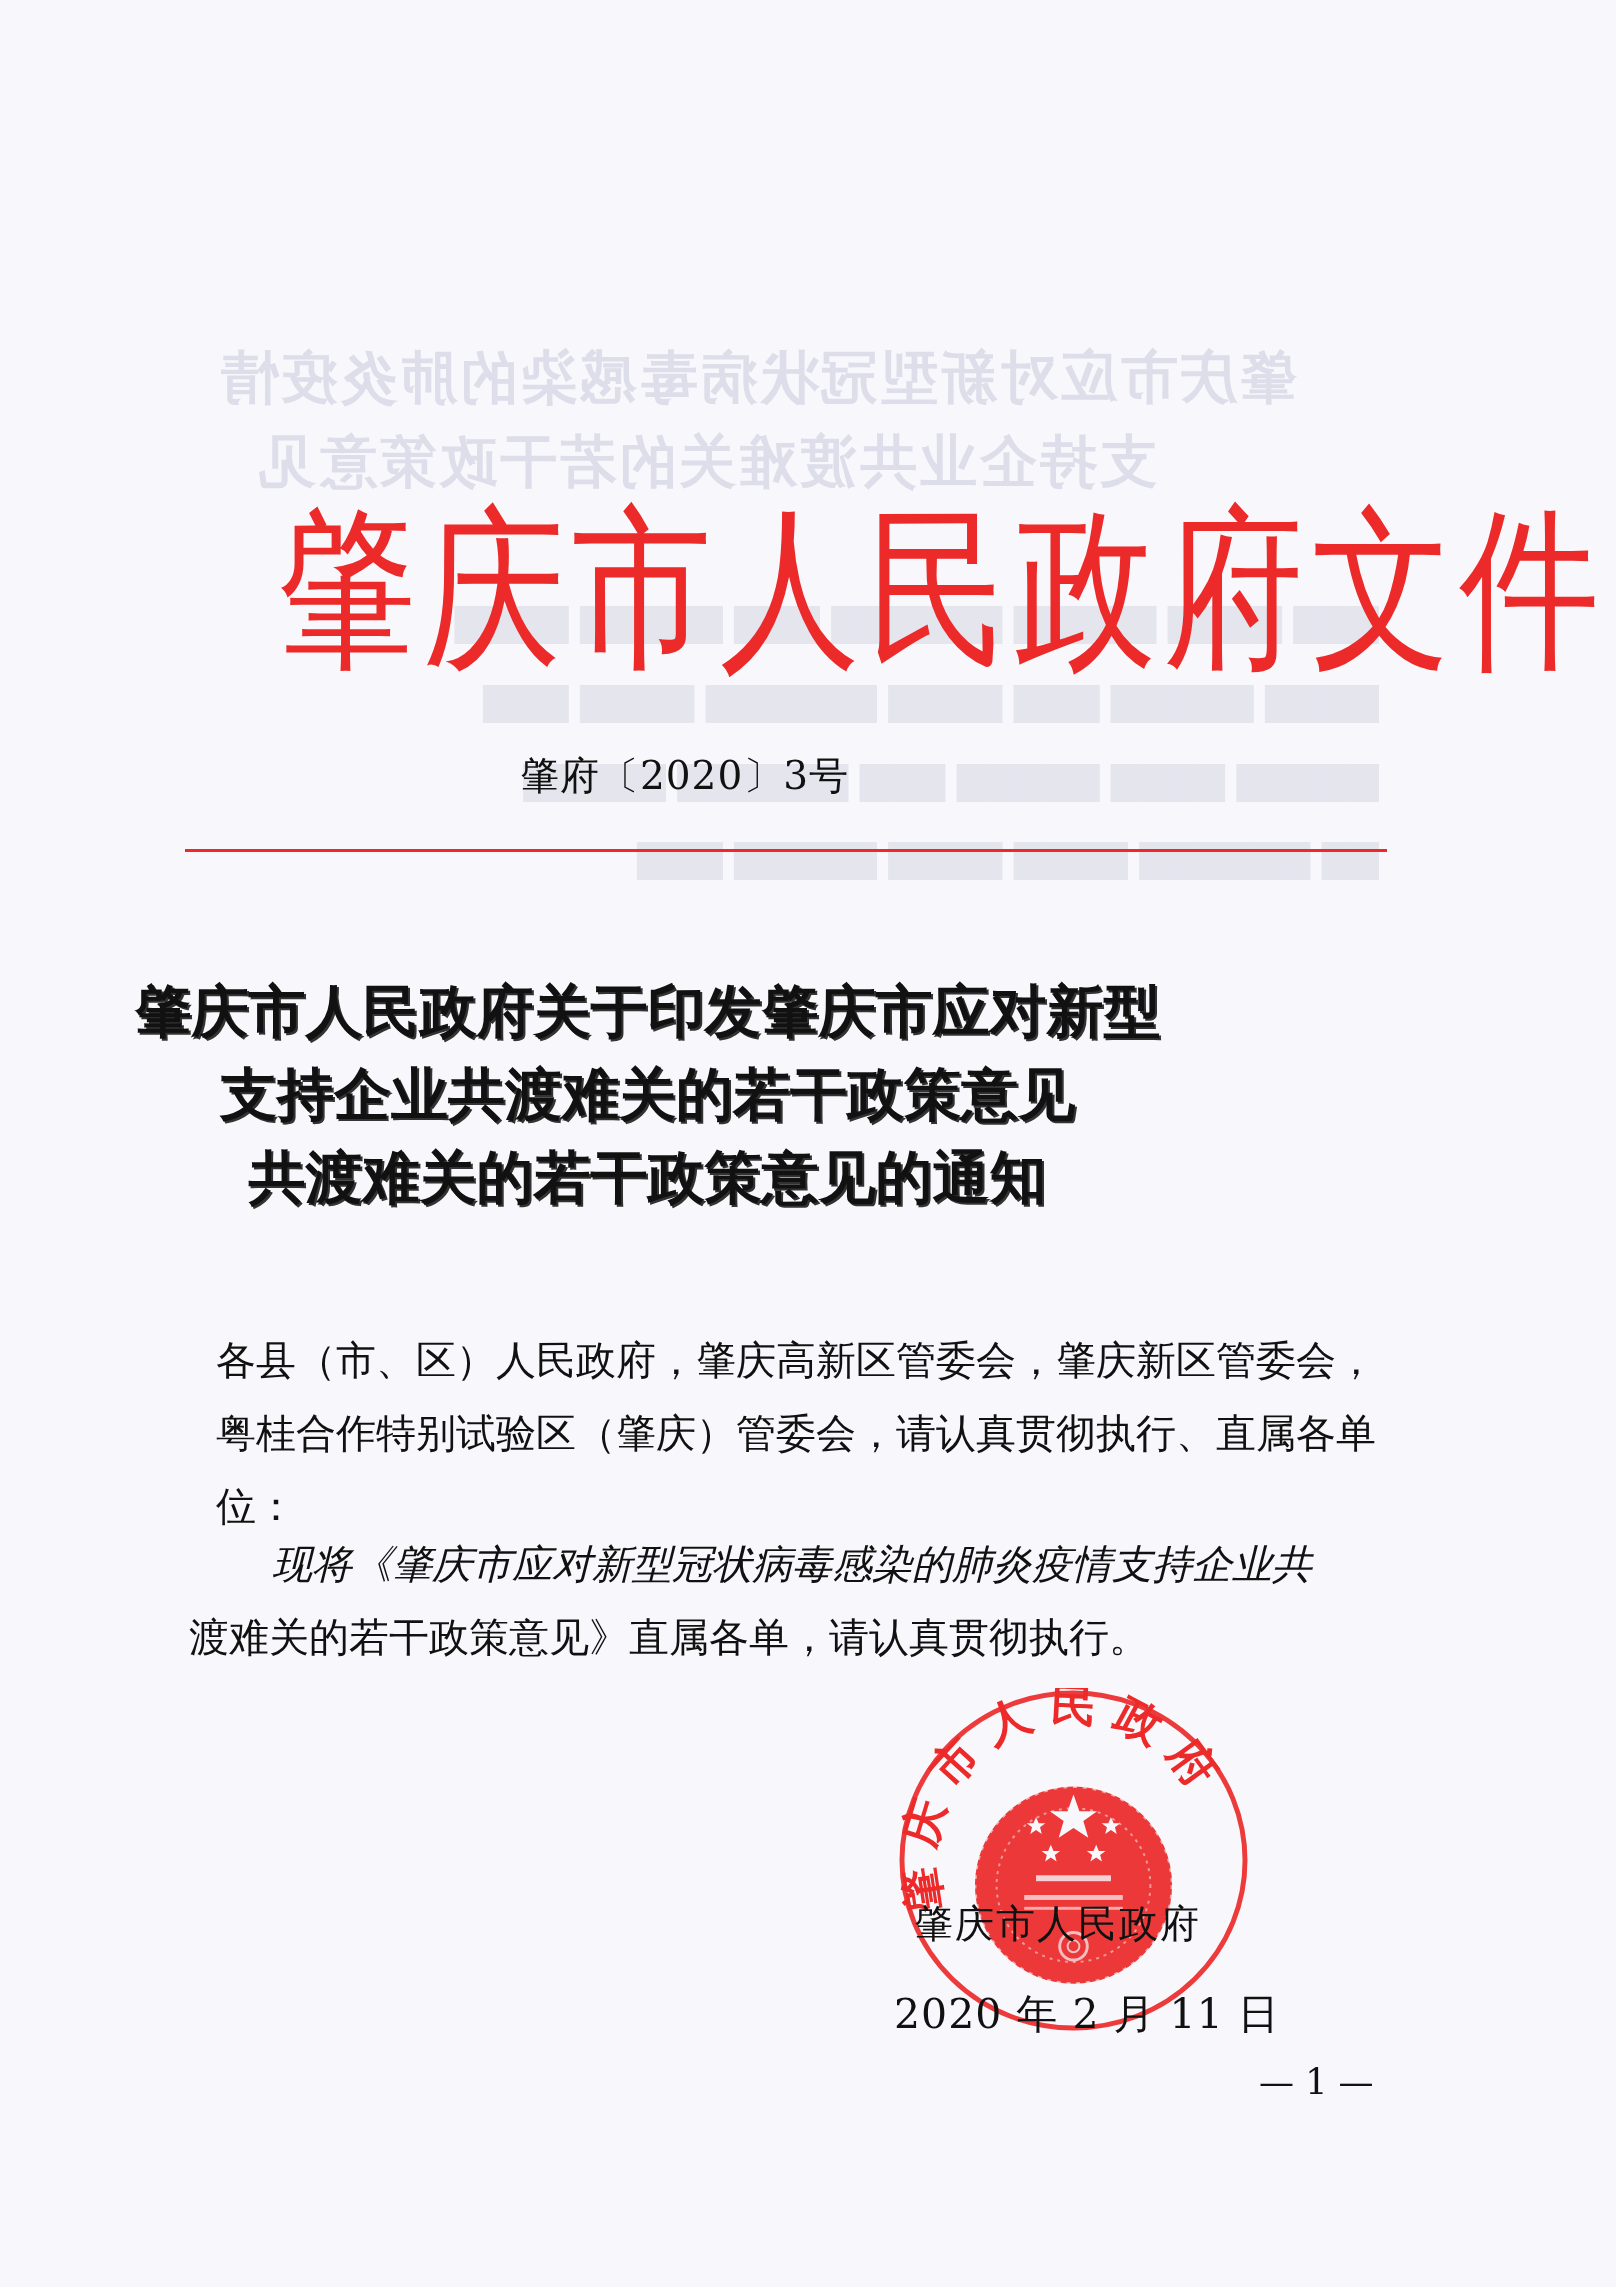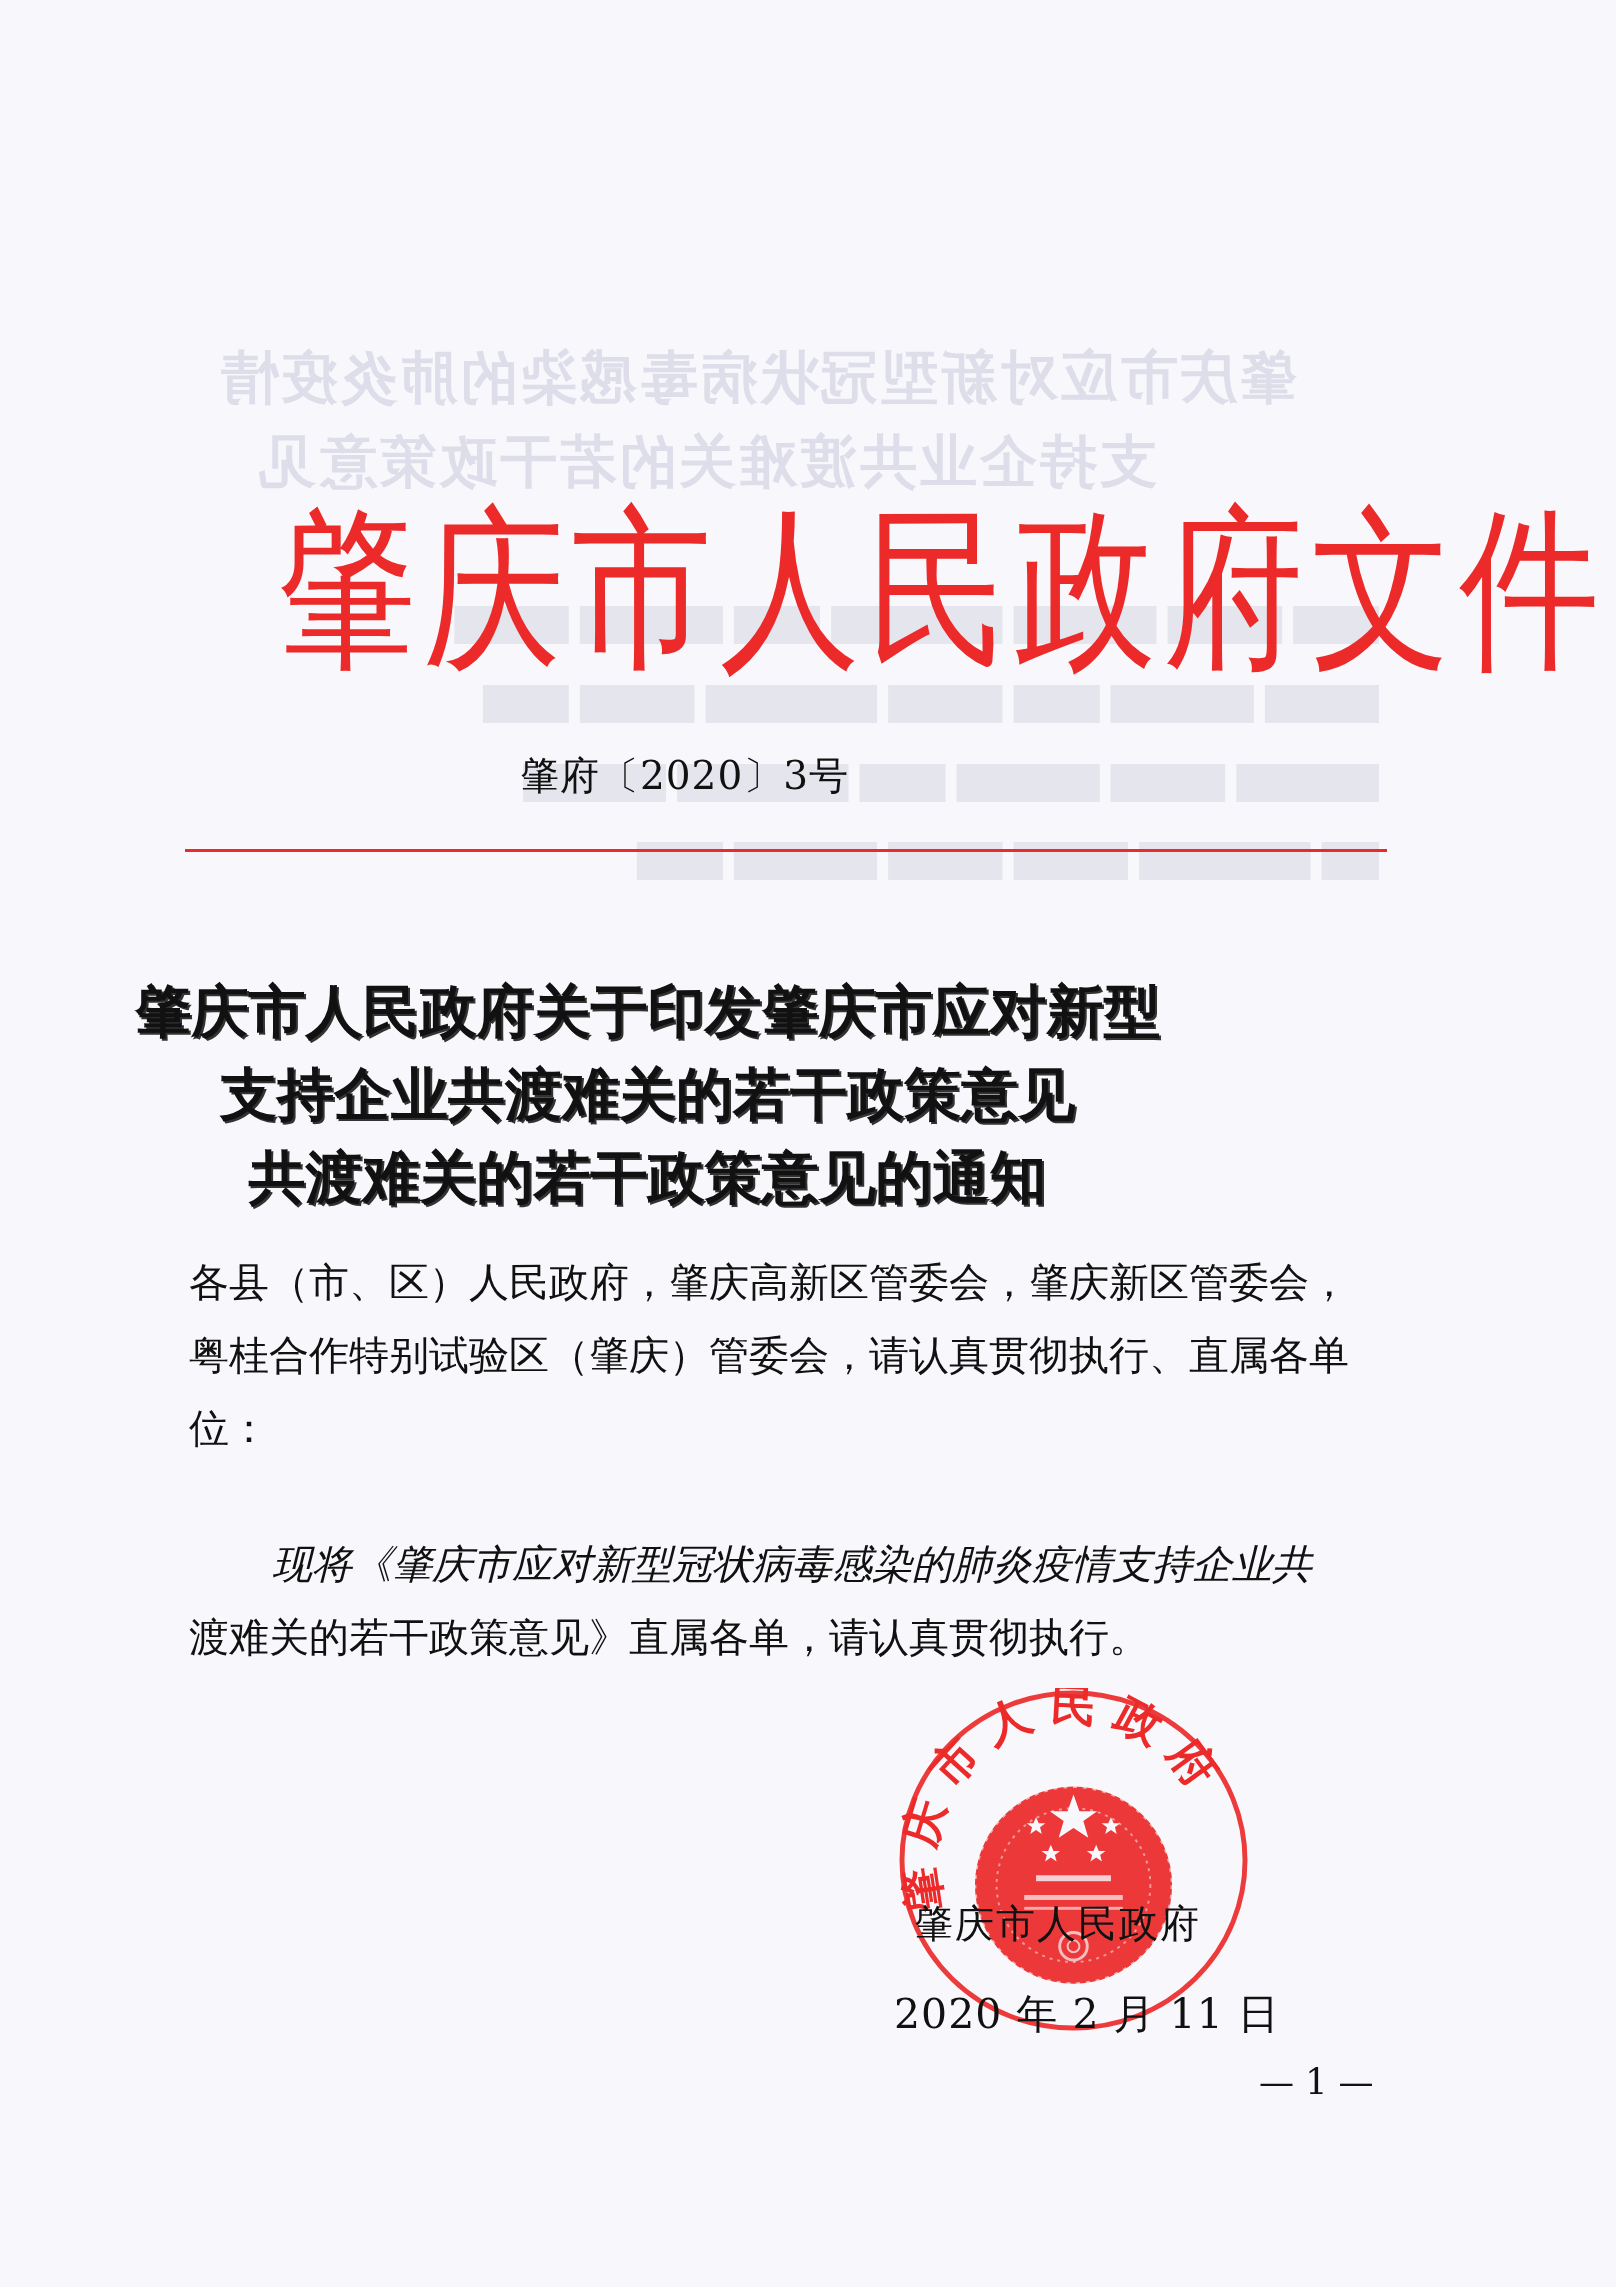--- a/index.html
+++ b/index.html
@@ -103,21 +103,21 @@
 
     .body {
       position: absolute;
       left: 189px;
       width: 1212px;
       font-family: "DejaVu Serif", serif;
       font-size: 40px;
       line-height: 73px;
       color: #111;
     }
-    .addressee { top: 1246px; }
+    .addressee { top: 1324px; margin-left: 27px; }
     .addressee div, .para div { white-space: nowrap; }
     .para { top: 1528px; }
     .indent { padding-left: 83px; font-style: italic; }
 
     
     .seal {
       position: absolute;
       left: 898px;
       top: 1688px;
       width: 351px;

